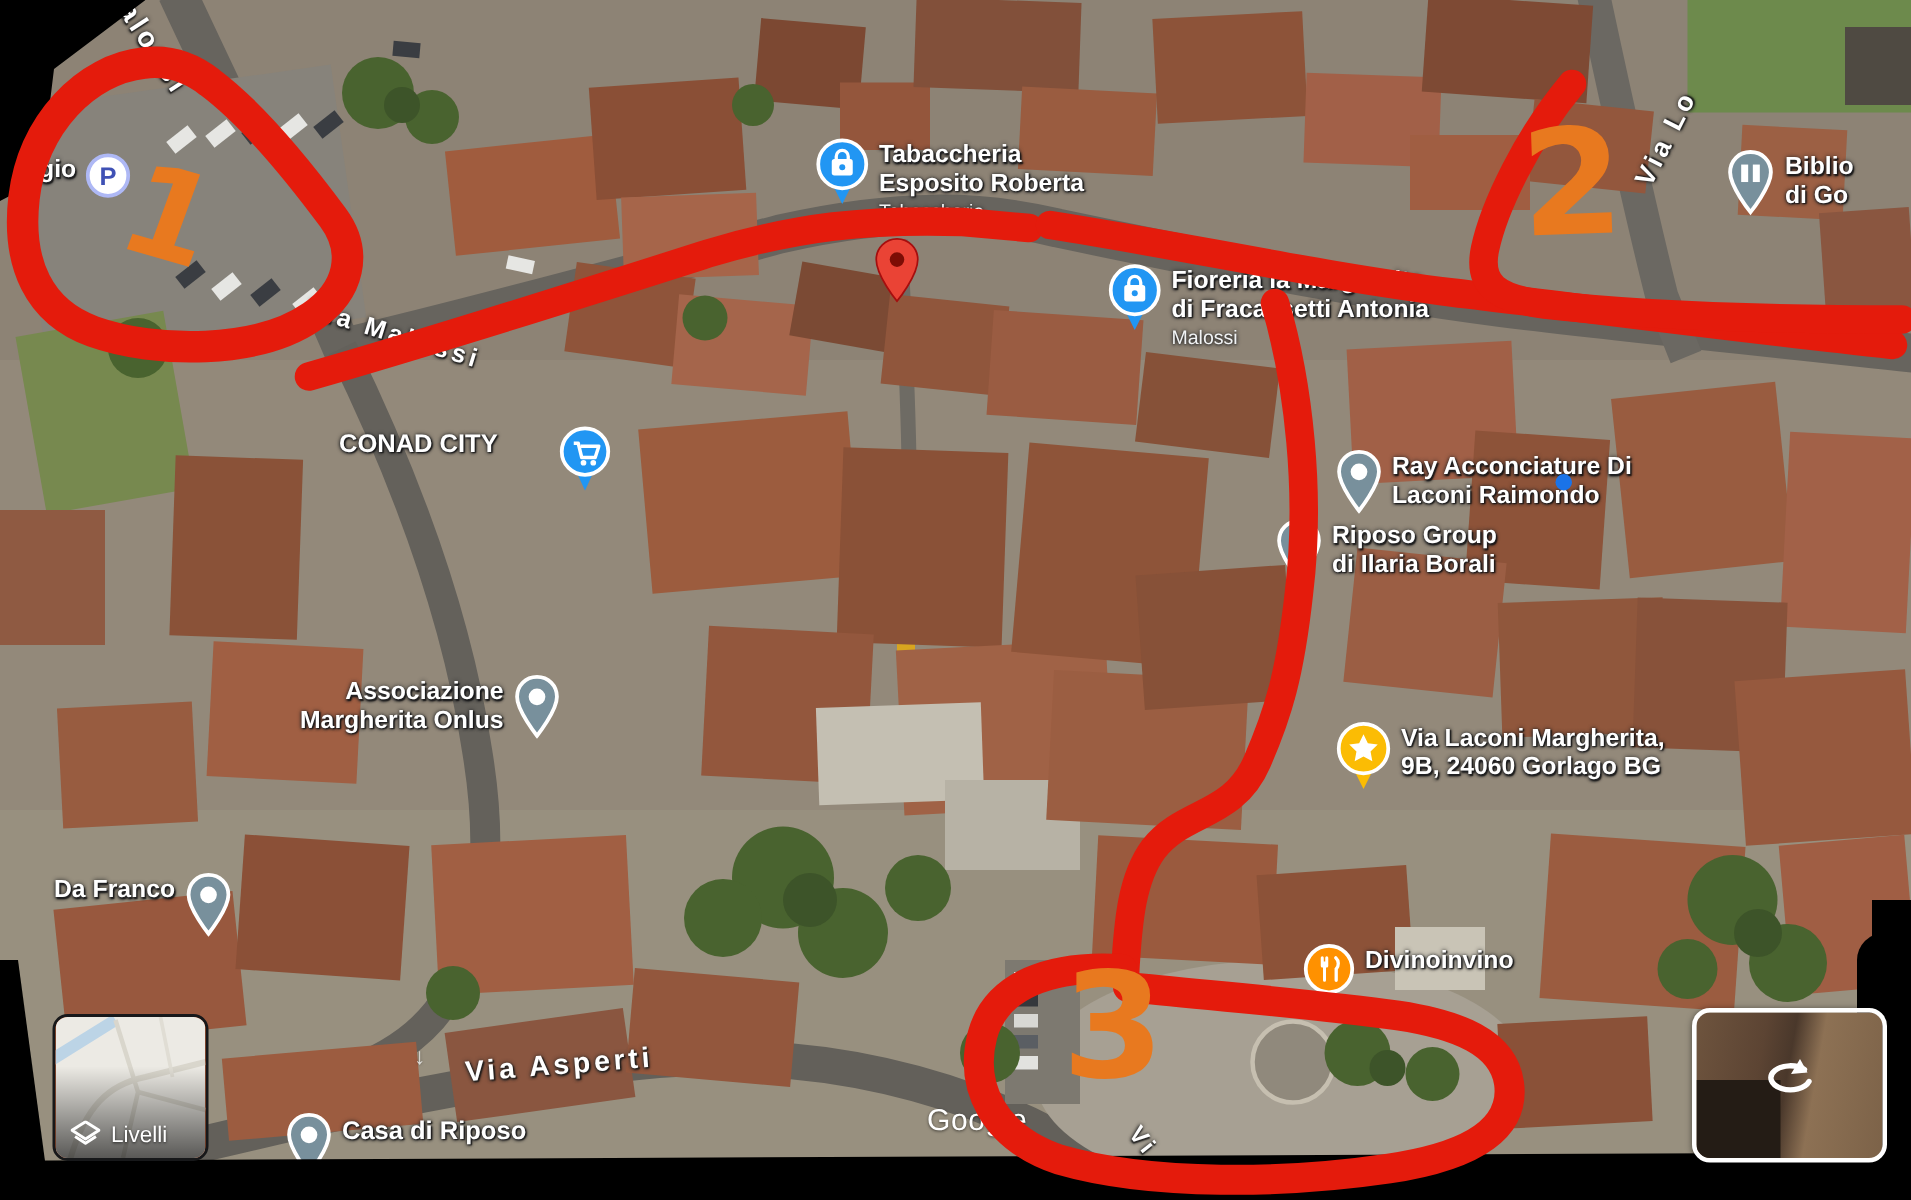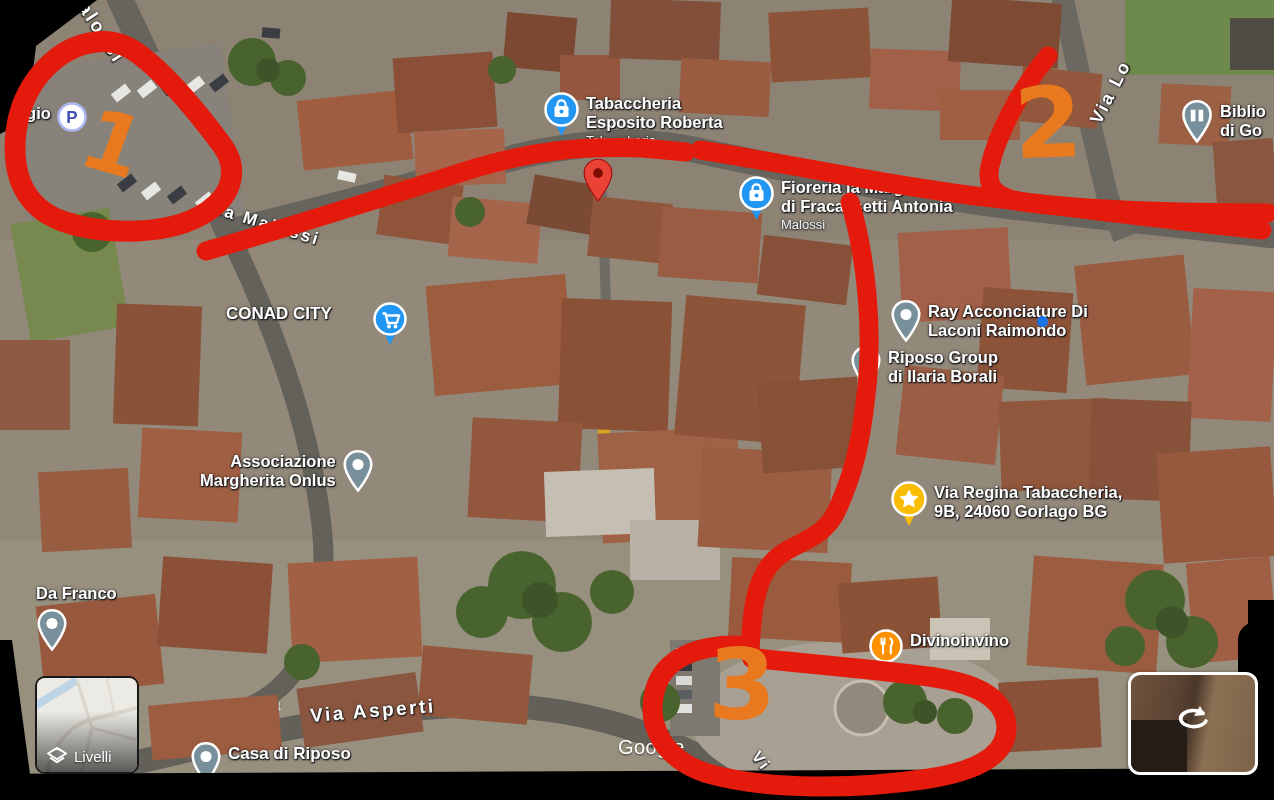--- a/index.html
+++ b/index.html
@@ -237,21 +237,21 @@
         <rect x="11.5" y="14" width="14" height="11" rx="1.8" fill="#fff"></rect>
         <circle cx="18.5" cy="19.5" r="2" fill="#2196f3"></circle>
       </svg>
       <div class="txt">
         <div class="pname">Fioreria la Margherita</div>
         <div class="pname">di Fracassetti Antonia</div>
         <div class="pcat">Malossi</div>
       </div>
     </div>
 
-    <div class="place" style="left:226px;top:302px;gap:40px;">
+    <div class="place" style="left:226px;top:284px;gap:40px;">
       <div class="txt txt-right">
           <div class="pname" style="font-size:17px;">CONAD CITY</div>
         </div>
       <svg width="36" height="44" viewBox="0 0 36 44">
         <path d="M18 43 L12 30 H24 Z" fill="#2196f3"></path>
         <circle cx="18" cy="17" r="15.5" fill="#2196f3" stroke="#fff" stroke-width="2.5"></circle>
         <path d="M10.5 11.5 h3 l2.3 9.5 h9 l2.4 -7.5 h-12" stroke="#fff" stroke-width="2.3" fill="none" stroke-linejoin="round"></path>
         <circle cx="17" cy="24.5" r="1.9" fill="#fff"></circle>
           <circle cx="23.5" cy="24.5" r="1.9" fill="#fff"></circle>
       </svg>
@@ -280,21 +280,21 @@
       </div>
     </div>
 
     <div class="place" style="left:890px;top:481px;">
       <svg width="38" height="46" viewBox="0 0 38 46">
         <path d="M19 45 L12.5 32 H25.5 Z" fill="#fbbc04"></path>
         <circle cx="19" cy="18" r="16.5" fill="#fbbc04" stroke="#fff" stroke-width="2.5"></circle>
         <path d="M19 8.5 l2.9 6 6.6 .9 -4.8 4.6 1.2 6.5 -5.9 -3.1 -5.9 3.1 1.2 -6.5 -4.8 -4.6 6.6 -.9 Z" fill="#fff"></path>
       </svg>
       <div class="txt">
-        <div class="pname">Via Regina Tabaccheria,</div>
+        <div class="pname">Via Laconi Margherita,</div>
         <div class="pname">9B, 24060 Gorlago BG</div>
       </div>
     </div>
 
     <div class="place" style="left:868px;top:629px;">
       <svg width="36" height="44" viewBox="0 0 36 44">
         <path d="M18 43 L12 30 H24 Z" fill="#ff9100"></path>
         <circle cx="18" cy="17" r="15.5" fill="#ff9100" stroke="#fff" stroke-width="2.5"></circle>
         <path d="M13.5 9.5 v5.5 M16.5 9.5 v5.5 M13.5 13 h3 M15 14.5 v10" stroke="#fff" stroke-width="2" fill="none" stroke-linecap="round"></path>
         <path d="M22.5 9.5 c2.2 2 2.2 5.5 .3 7.5 l0 7.5" stroke="#fff" stroke-width="2.2" fill="none" stroke-linecap="round"></path>
@@ -308,41 +308,41 @@
       <div class="txt txt-right">
         <div class="pname">Associazione</div>
         <div class="pname">Margherita Onlus</div>
       </div>
       <svg width="32" height="43" viewBox="0 0 24 34">
         <path d="M12 1 C6 1 1.5 5.5 1.5 11.5 C1.5 19 12 32 12 32 S22.5 19 22.5 11.5 C22.5 5.5 18 1 12 1 Z" fill="#78909c" stroke="#fff" stroke-width="2"></path>
         <circle cx="12" cy="11.5" r="4.4" fill="#fff"></circle>
       </svg>
     </div>
 
-    <div class="place" style="left:36px;top:582px;flex-direction:column;">
+    <div class="place" style="left:36px;top:582px;">
       <div class="txt txt-right">
           <div class="pname">Da Franco</div>
         </div>
       <svg width="32" height="43" viewBox="0 0 24 34">
         <path d="M12 1 C6 1 1.5 5.5 1.5 11.5 C1.5 19 12 32 12 32 S22.5 19 22.5 11.5 C22.5 5.5 18 1 12 1 Z" fill="#78909c" stroke="#fff" stroke-width="2"></path>
         <circle cx="12" cy="11.5" r="4.4" fill="#fff"></circle>
       </svg>
     </div>
 
     <div class="place" style="left:190px;top:742px;text-align:center;">
       <svg width="32" height="43" viewBox="0 0 24 34">
         <path d="M12 1 C6 1 1.5 5.5 1.5 11.5 C1.5 19 12 32 12 32 S22.5 19 22.5 11.5 C22.5 5.5 18 1 12 1 Z" fill="#78909c" stroke="#fff" stroke-width="2"></path>
         <circle cx="12" cy="11.5" r="4.4" fill="#fff"></circle>
       </svg>
       <div class="txt">
           <div class="pname" style="font-size:17px;">Casa di Riposo</div>
         </div>
     </div>
 
-    <div class="place" style="left:1180px;top:100px;justify-content:center;">
+    <div class="place" style="left:1150px;top:100px;justify-content:center;">
       <svg width="34" height="44" viewBox="0 0 24 34">
         <path d="M12 1 C6 1 1.5 5.5 1.5 11.5 C1.5 19 12 32 12 32 S22.5 19 22.5 11.5 C22.5 5.5 18 1 12 1 Z" fill="#78909c" stroke="#fff" stroke-width="2"></path>
         <rect x="7.2" y="7.5" width="3.6" height="9" fill="#fff"></rect>
         <rect x="13.2" y="7.5" width="3.6" height="9" fill="#fff"></rect>
       </svg>
       <div class="txt">
         <div class="pname">Biblio</div>
         <div class="pname">di Go</div>
       </div>
     </div>

